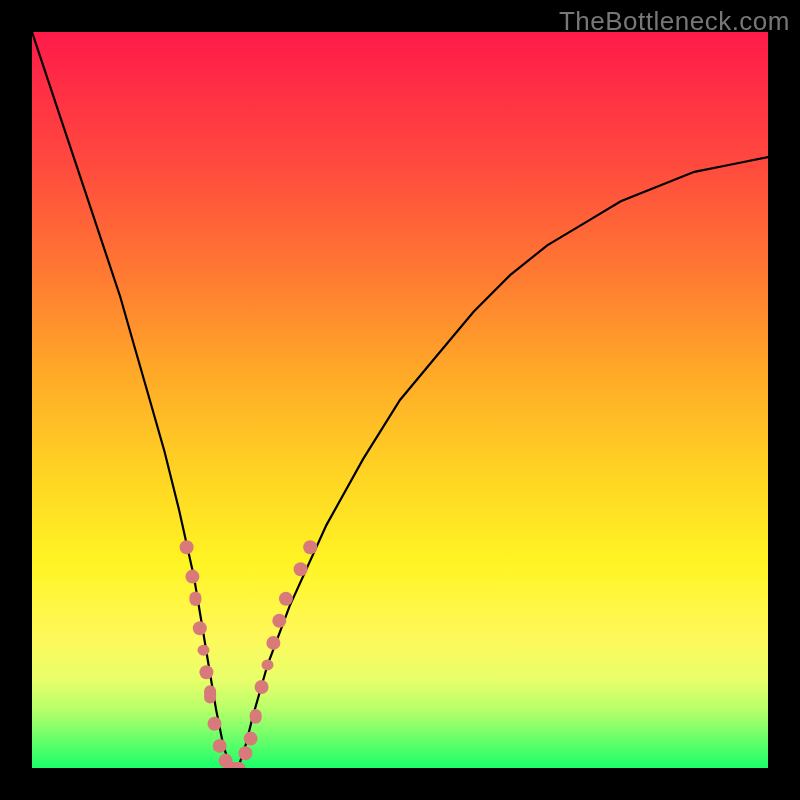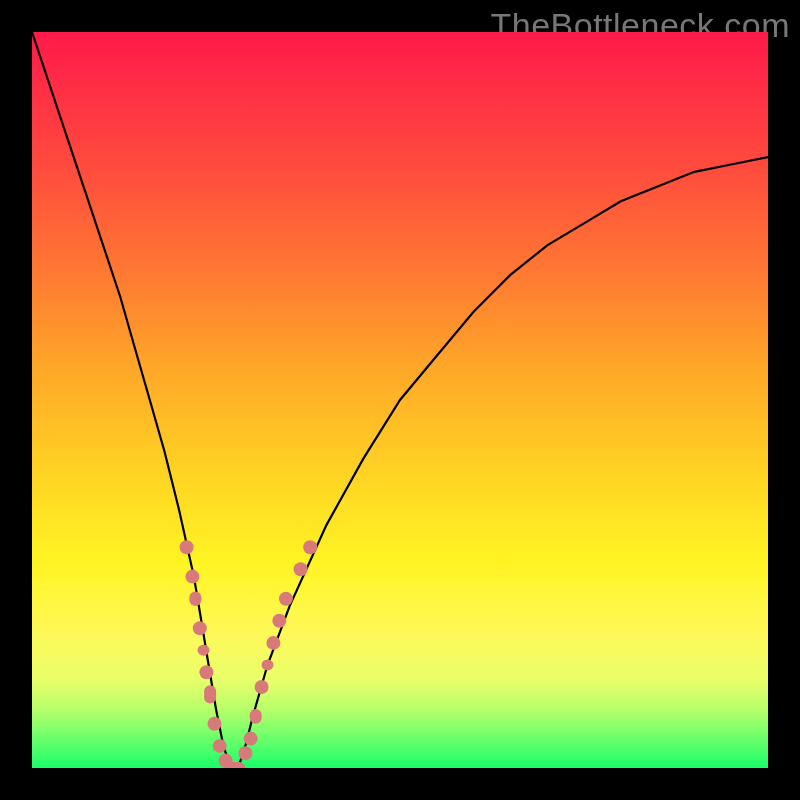--- a/index.html
+++ b/index.html
@@ -28,21 +28,21 @@
       #e8ff6a 88%,
       #b8ff6a 92%,
       #6aff6a 96%,
       #1aff6a 100%);
     overflow: hidden;
   }
   .watermark {
     position: absolute;
     top: 6px;
     right: 10px;
-    font-size: 34px;
+    font-size: 26px;
     color: #777;
     letter-spacing: 0.5px;
     user-select: none;
     text-align: center;
   }
   .plot-svg {
     position: absolute;
     left: 0;
     top: 0;
     width: 736px;

